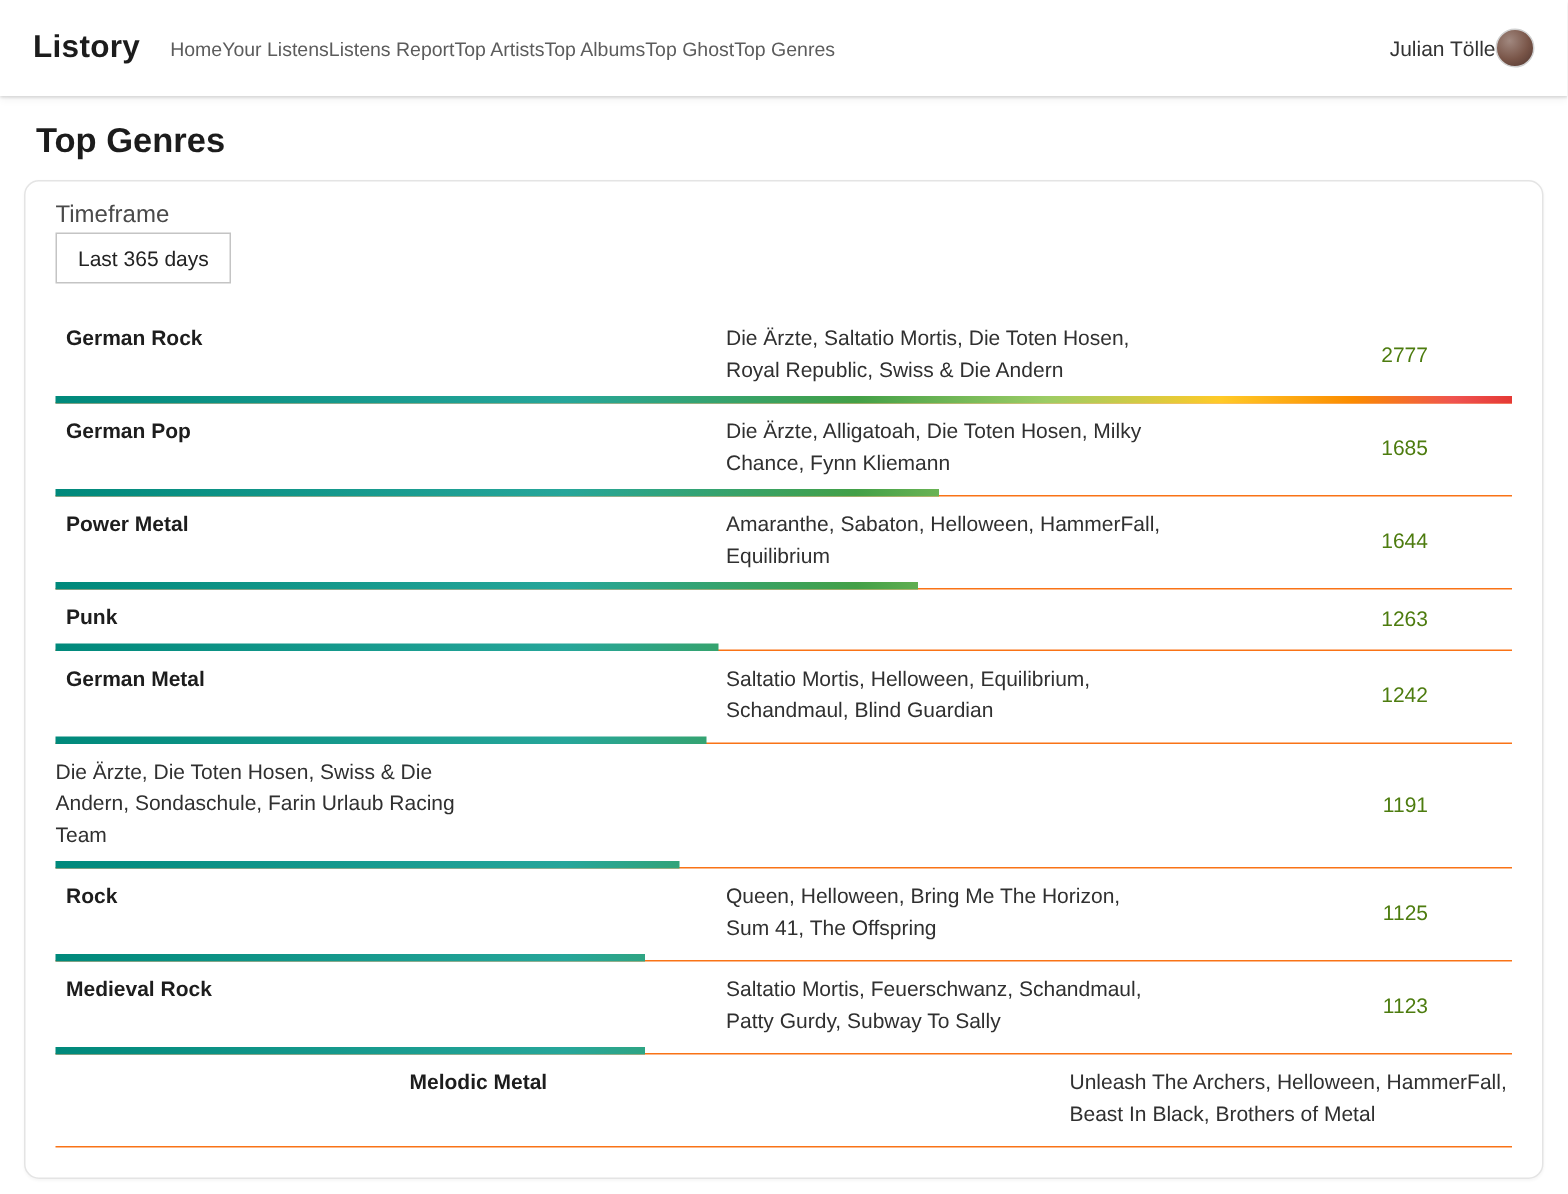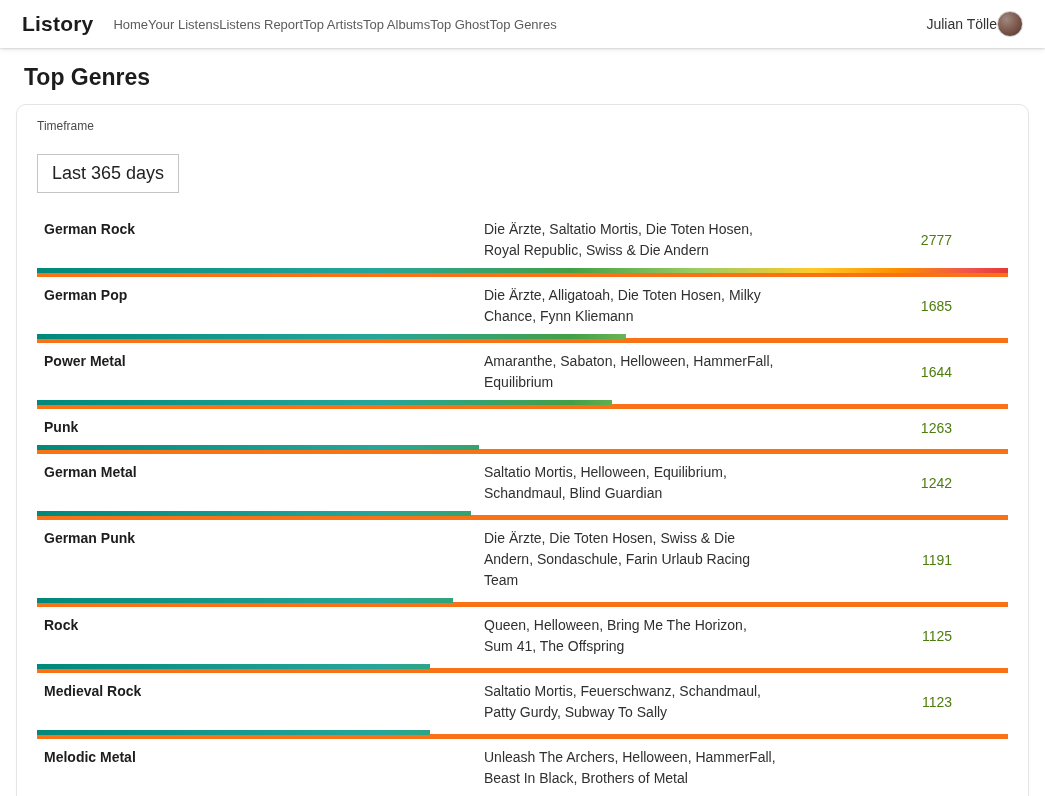--- a/index.html
+++ b/index.html
@@ -3,21 +3,21 @@
 <meta charset="utf-8">
 <style>
   * { box-sizing: border-box; margin: 0; padding: 0; }
   html, body {
     width: 1045px; height: 796px; overflow: hidden;
     background: #ffffff; color: #212121;
     font-family: "Liberation Sans", sans-serif;
   }
   
   .topbar {
-    height: 48px; display: flex; align-items: center;
+    height: 64px; display: flex; align-items: center;
     padding: 0 22px; background: #fff; position: relative; z-index: 5;
     box-shadow: 0 1px 2px rgba(0,0,0,.14), 0 2px 6px rgba(0,0,0,.06);
   }
   .logo {
     font-size: 21px; font-weight: 700; color: #1c1c1c;
     margin-right: 20px; letter-spacing: .2px; cursor: pointer; text-decoration: none;
   }
   .nav { display: flex; align-items: center; gap: 0; }
   .nav a {
     font-size: 13px; color: #5c5c5c; text-decoration: none; cursor: pointer;
@@ -33,31 +33,31 @@
   
   .page-title {
     font-size: 23px; font-weight: 700; color: #1c1c1c;
     margin: 16px 0 13px 24px;
   }
   .card {
     margin: 0 16px; border: 1px solid #e4e4e4; border-radius: 10px;
     background: #fff; padding: 14px 20px 20px;
     box-shadow: 0 1px 2px rgba(0,0,0,.04);
   }
-  .tf-label { font-size: 12px; color: #4a4a4a; margin-bottom: 21px; }
+  .tf-label { font-size: 16px; color: #4a4a4a; margin-bottom: 2px; }
   .tf-button {
-    display: inline-block; font-family: inherit; font-size: 18px; color: #222;
+    display: inline-block; font-family: inherit; font-size: 14px; color: #222;
     background: #fff; border: 1px solid #c4c4c4; border-radius: 0;
     padding: 8px 14px; cursor: pointer;
   }
   
   .genre-table { margin-top: 18px; }
   .genre-row {
     position: relative; display: flex; align-items: flex-start;
-    padding: 8px 0 11px; border-bottom: 5px solid #f97316;
+    padding: 8px 0 11px; border-bottom: 1px solid #f97316; justify-content: flex-end;
   }
   .col-name  { flex: 0 0 447px; padding: 0 20px 0 7px; font-size: 14px; font-weight: 700; color: #1d1d1d; line-height: 21px; }
   .col-artists { flex: 0 0 295px; font-size: 14px; color: #303030; line-height: 21px; }
   .col-count { margin-left: auto; align-self: center; font-size: 14px; color: #4d7c0f; padding-right: 56px; }
   .bar {
     position: absolute; left: 0; bottom: -1px; height: 5px;
     background-image: linear-gradient(90deg,
       #00897b 0%, #26a69a 35%, #43a047 55%, #9ccc65 68%,
       #ffca28 80%, #fb8c00 89%, #ef5350 96%, #e53935 100%);
     background-repeat: no-repeat;
@@ -113,21 +113,20 @@
     <div class="col-count">1263</div>
     <div class="bar" style="width: 45.4807%; background-size: 219.873% 100%;"></div>
   </div>
       <div class="genre-row">
     <div class="col-name">German Metal</div>
     <div class="col-artists">Saltatio Mortis, Helloween, Equilibrium, Schandmaul, Blind Guardian</div>
     <div class="col-count">1242</div>
     <div class="bar" style="width: 44.7245%; background-size: 223.591% 100%;"></div>
   </div>
       <div class="genre-row">
-    <div class="col-name">German Punk</div>
     <div class="col-artists">Die Ärzte, Die Toten Hosen, Swiss &amp; Die Andern, Sondaschule, Farin Urlaub Racing Team</div>
     <div class="col-count">1191</div>
     <div class="bar" style="width: 42.888%; background-size: 233.165% 100%;"></div>
   </div>
       <div class="genre-row">
     <div class="col-name">Rock</div>
     <div class="col-artists">Queen, Helloween, Bring Me The Horizon, Sum 41, The Offspring</div>
     <div class="col-count">1125</div>
     <div class="bar" style="width: 40.5113%; background-size: 246.844% 100%;"></div>
   </div>

